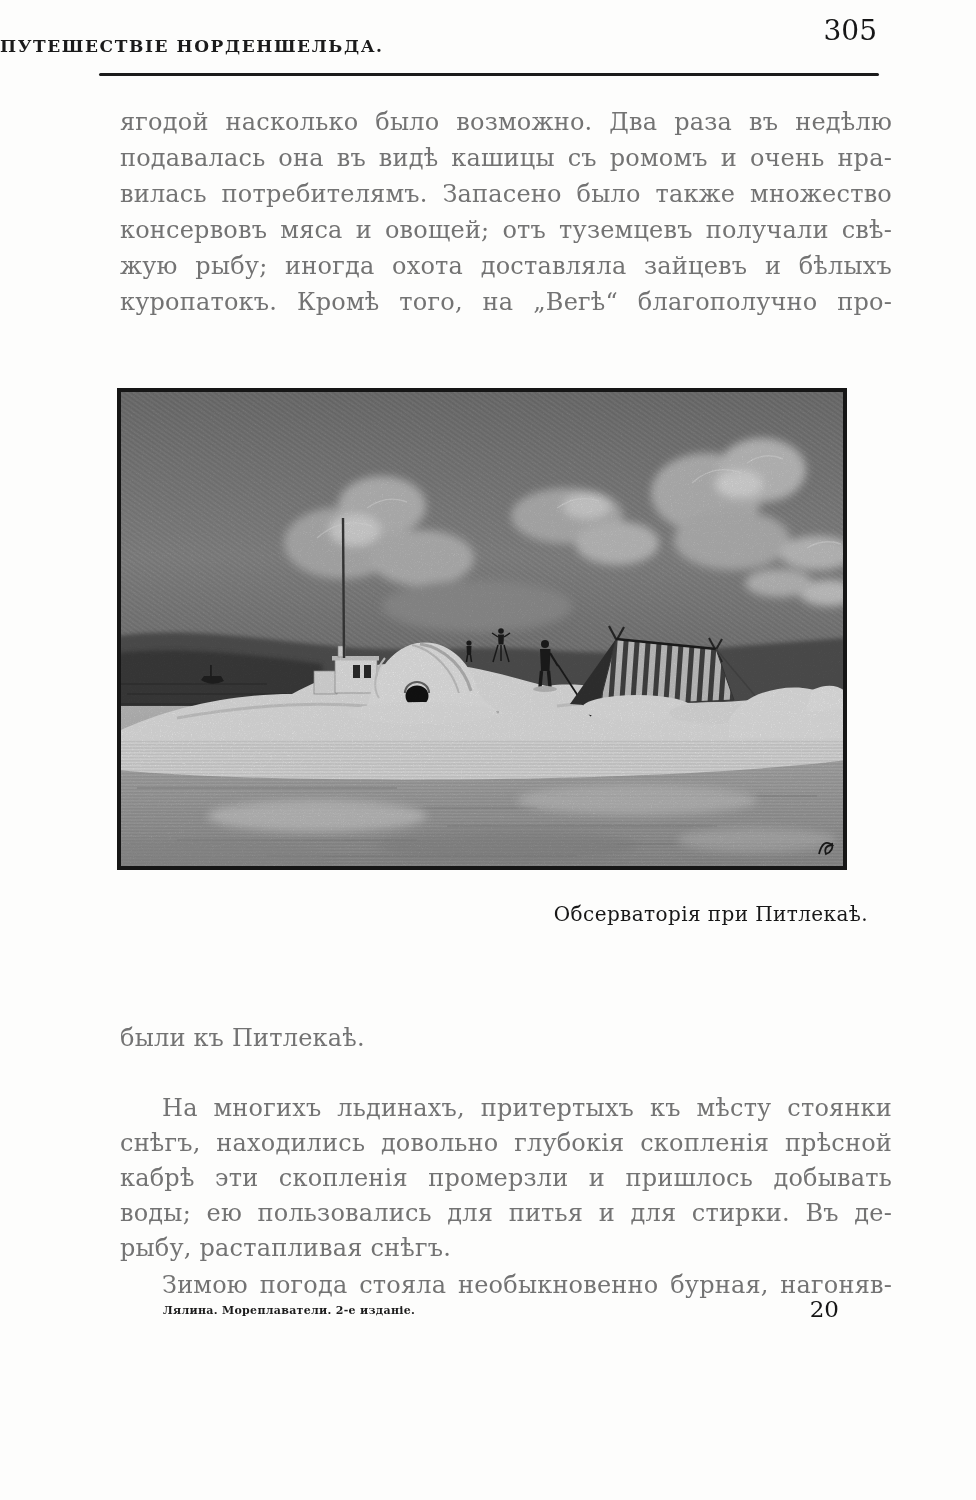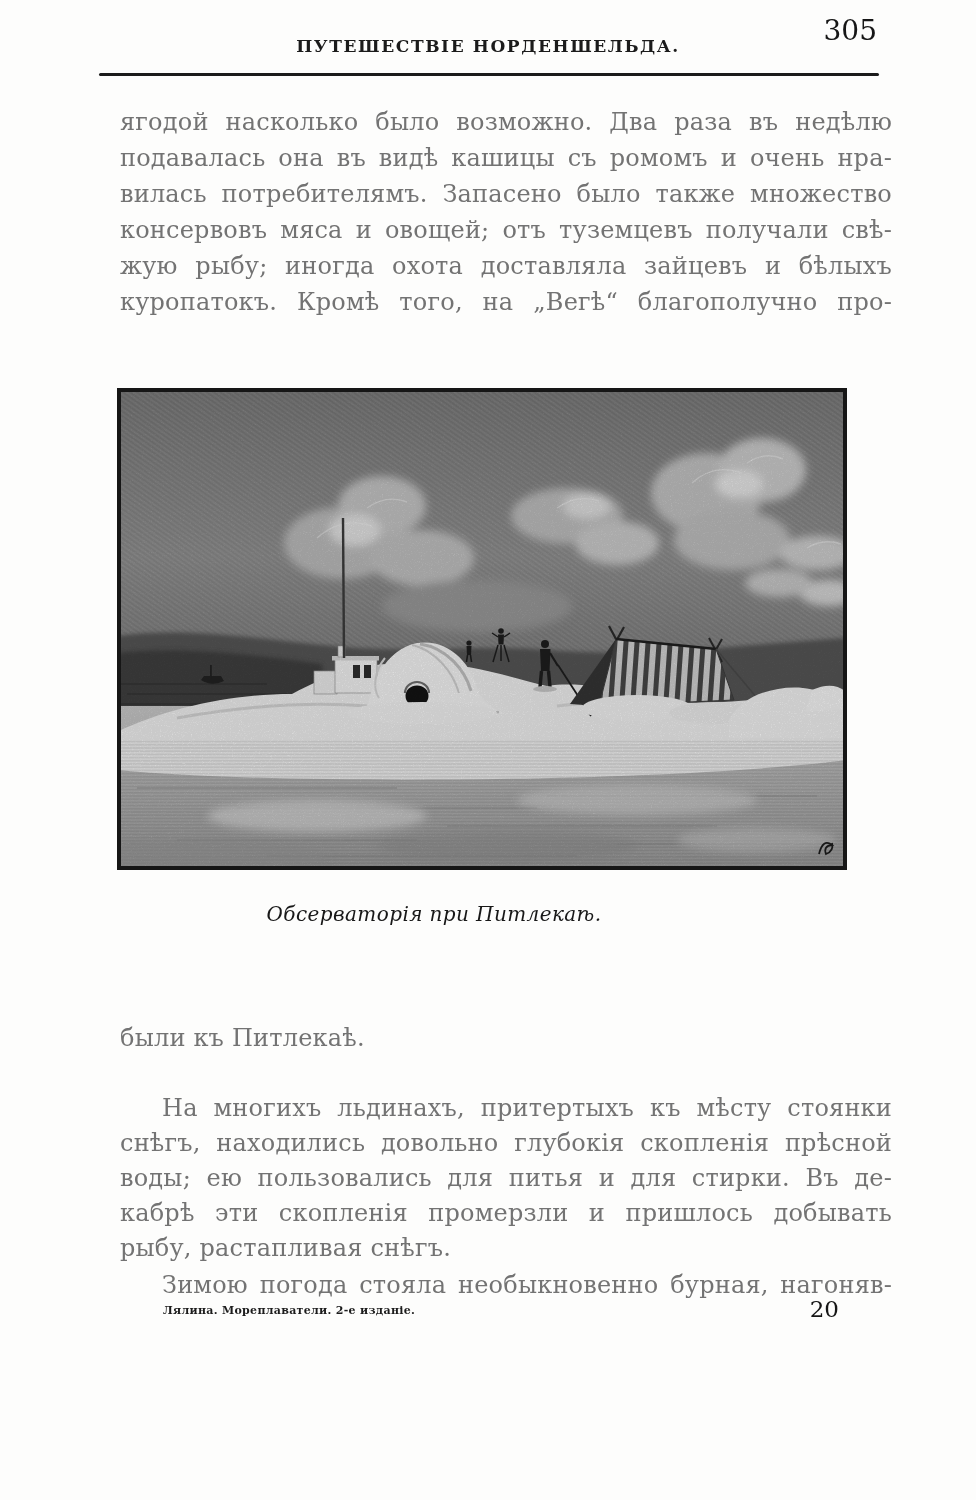--- a/index.html
+++ b/index.html
@@ -3,21 +3,21 @@
 <meta charset="utf-8">
 <style>
   html,body{margin:0;padding:0;background:#ffffff;}
   .page{
     position:relative;width:976px;height:1500px;margin:0 auto;
     background:#fdfdfc;color:#141414;
     font-family:"DejaVu Serif","Liberation Serif",serif;
     overflow:hidden;
   }
   .running-head{
-    position:absolute;top:36px;left:0;width:976px;text-align:center;
+    position:absolute;top:36px;left:0;width:976px;text-align:left;
     font-size:17px;font-weight:bold;letter-spacing:1.6px;color:#1b1b1b;
   }
   .page-number{
     position:absolute;top:14px;right:99px;
     font-size:28px;font-weight:500;color:#161616;
   }
   .head-rule{
     position:absolute;top:73px;left:99px;width:780px;height:3px;
     background:#1b1b1b;border-radius:2px;
   }
@@ -31,22 +31,22 @@
   .p3{top:1091px;}
   .p4{top:1268px;}
   .line{display:block;width:100%;text-align:justify;text-align-last:justify;text-justify:inter-word;white-space:nowrap;}
   .line.end{text-align-last:left;}
   .line.indent{text-indent:42px;}
   figure.engraving{
     position:absolute;left:117px;top:388px;width:730px;height:482px;margin:0;padding:0;
   }
   figure.engraving svg{display:block;}
   .caption{
-    position:absolute;top:902px;left:0;width:868px;text-align:center;
-    font-size:20px;font-weight:500;letter-spacing:.4px;color:#181818;font-style:italic;
+    position:absolute;top:902px;left:0;width:868px;text-align:right;
+    font-size:20px;font-weight:500;letter-spacing:.4px;color:#181818;
   }
   .footer-signature{
     position:absolute;top:1304px;left:163px;
     font-size:11px;font-weight:bold;letter-spacing:.3px;color:#1c1c1c;
   }
   .footer-sheet{
     position:absolute;top:1296px;right:137px;
     font-size:23px;color:#161616;
   }
 </style>
@@ -247,22 +247,22 @@
 
   <div class="caption">Обсерваторія при Питлекаѣ.</div>
 
   <section class="text-block p2">
     <span class="line end">были къ Питлекаѣ.</span>
   </section>
 
   <section class="text-block p3">
     <span class="line indent">На многихъ льдинахъ, притертыхъ къ мѣсту стоянки</span>
     <span class="line">снѣгъ, находились довольно глубокія скопленія прѣсной</span>
+    <span class="line">кабрѣ эти скопленія промерзли и пришлось добывать</span>
     <span class="line">воды; ею пользовались для питья и для стирки. Въ де-</span>
-    <span class="line">кабрѣ эти скопленія промерзли и пришлось добывать</span>
     <span class="line end">рыбу, растапливая снѣгъ.</span>
   </section>
 
   <section class="text-block p4">
     <span class="line indent">Зимою погода стояла необыкновенно бурная, нагоняв-</span>
   </section>
 
   <div class="footer-signature">Лялина. Мореплаватели. 2-е изданіе.</div>
   <div class="footer-sheet">20</div>
 

